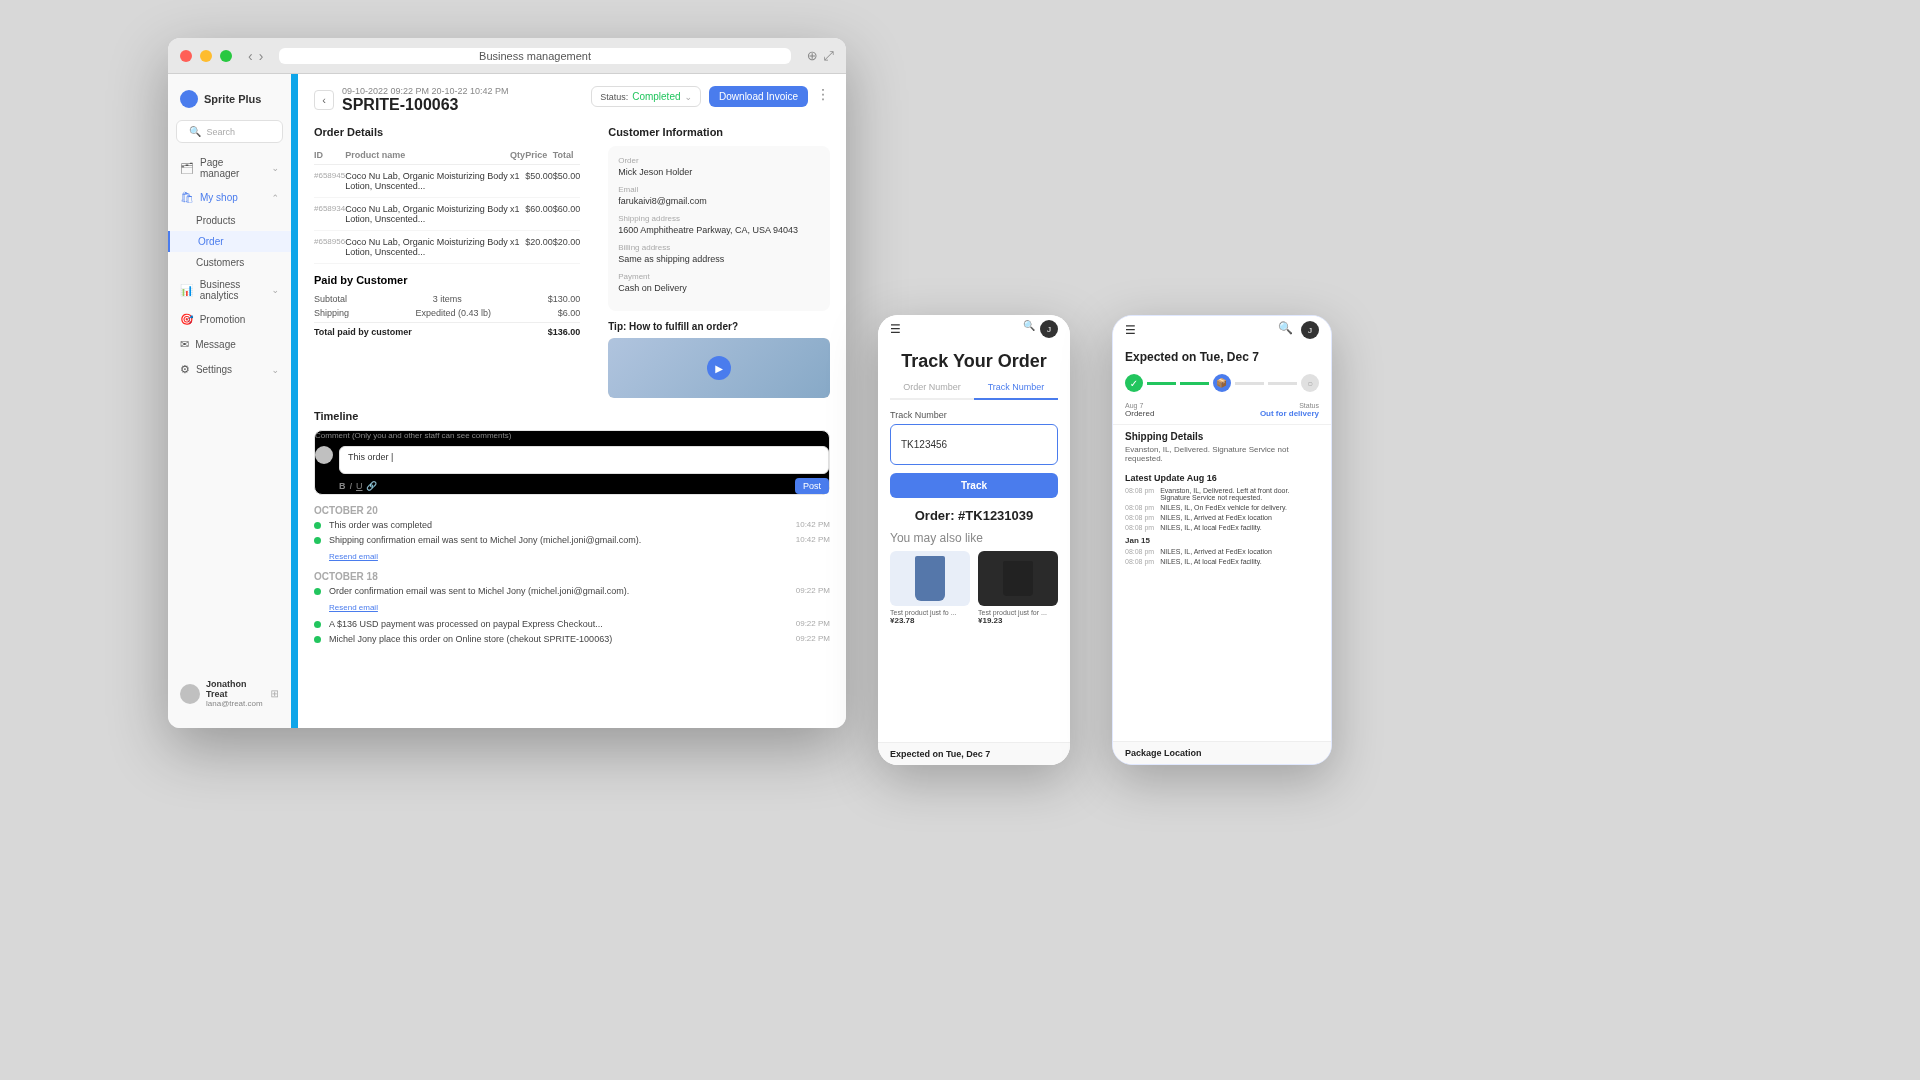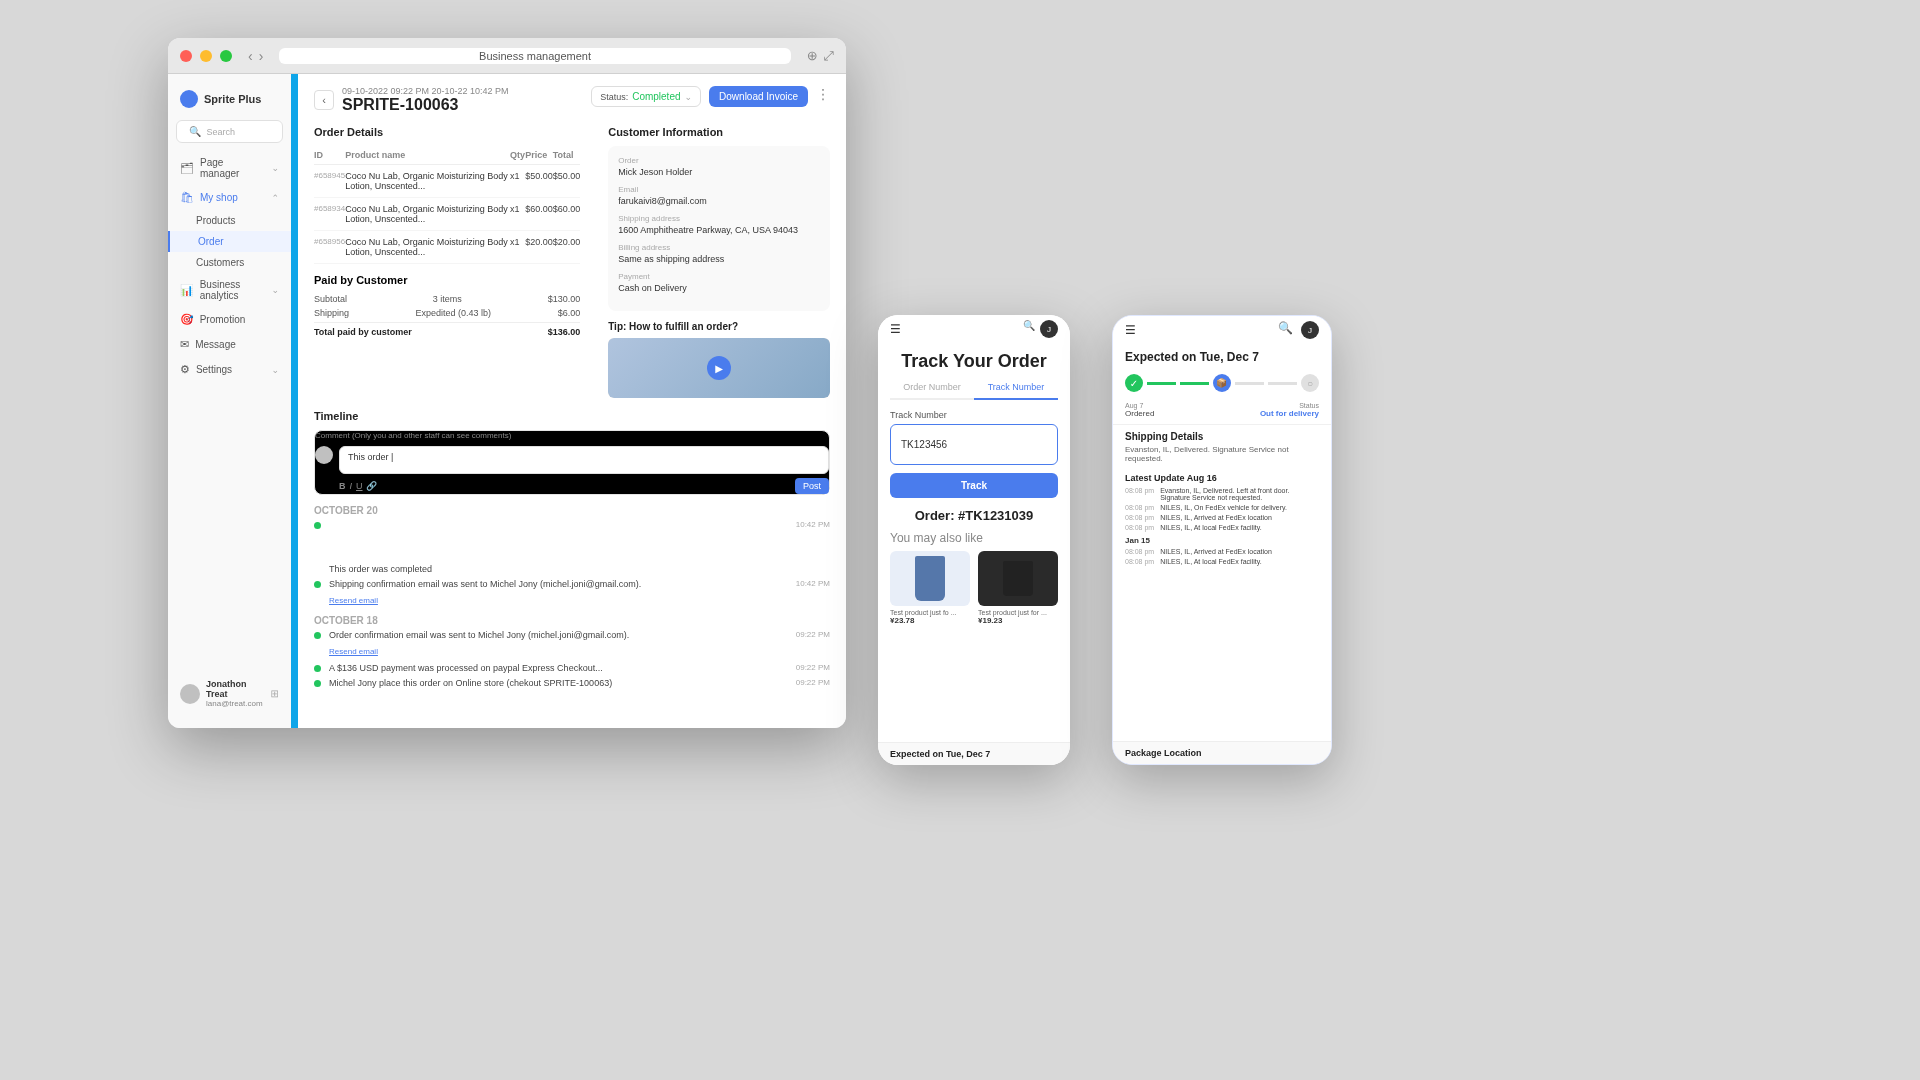--- a/index.html
+++ b/index.html
@@ -820,21 +820,21 @@
                 </div>
               </div>
             </div>
           </div>
 
           <div id="timeline-groups">
               <div class="timeline-group">
                 <div class="timeline-date">OCTOBER 20</div>
                 <div class="timeline-item">
                   <div class="timeline-dot"></div>
-                  <div style="flex: 1 1 0%; margin-top: 44px;">
+                  <div style="flex: 1 1 0%;">
                     <div class="timeline-text">This order was completed</div>
                   </div>
                   <div class="timeline-time">10:42 PM</div>
                 </div>
                 <div class="timeline-item">
                   <div class="timeline-dot"></div>
                   <div style="flex: 1 1 0%;"><div class="timeline-text">Shipping confirmation email was sent to Michel Jony (michel.joni@gmail.com).</div><span class="resend-link">Resend email</span></div>
                   <div class="timeline-time">10:42 PM</div>
                 </div>
               </div>

